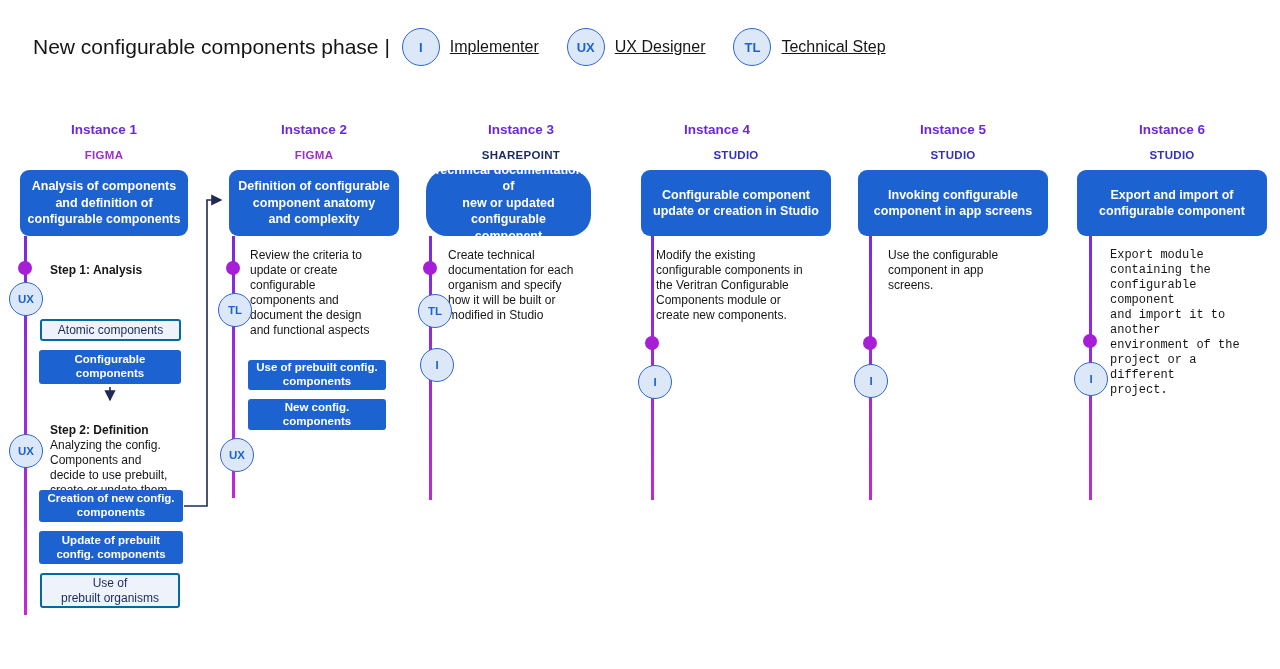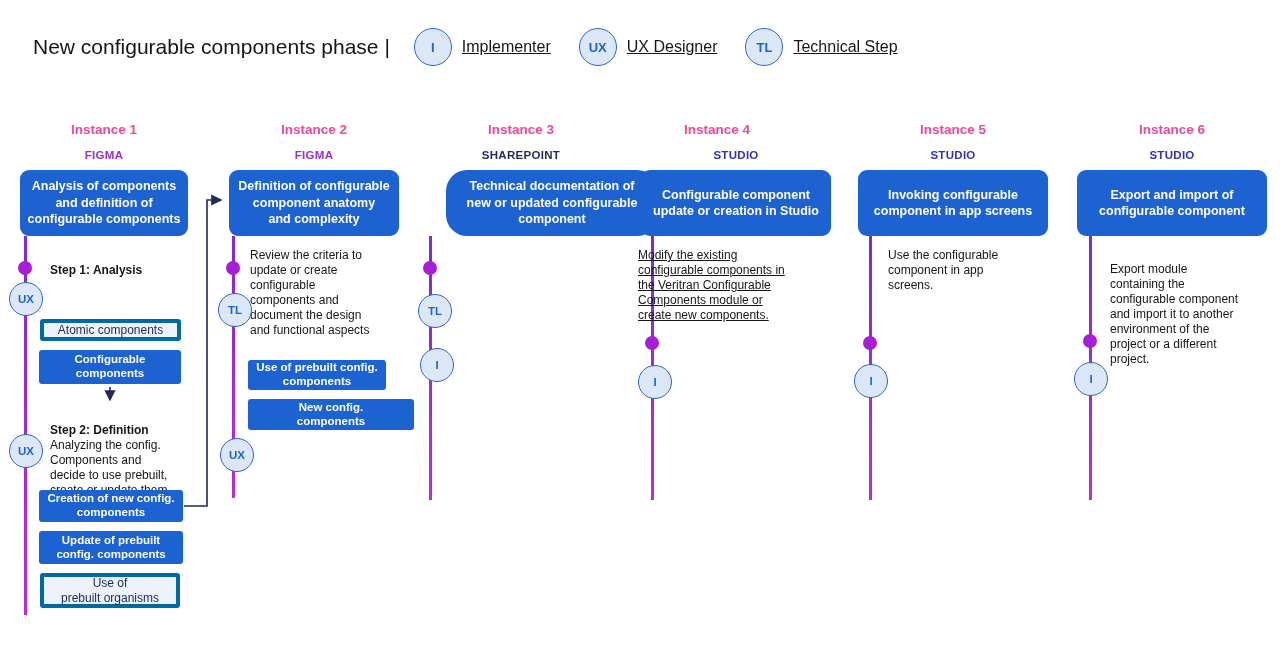--- a/index.html
+++ b/index.html
@@ -1,48 +1,48 @@
 <!DOCTYPE html>
 <html><head>
 <meta charset="utf-8">
 <style>
   html,body{margin:0;padding:0;background:#fff;}
   .canvas{position:relative;width:1280px;height:669px;background:#ffffff;
           font-family:"Liberation Sans",sans-serif;overflow:hidden;}
 
   
-  .header-row{position:absolute;left:33px;top:24px;height:46px;display:flex;align-items:center;gap:24px;text-align:right;}
+  .header-row{position:absolute;left:33px;top:24px;height:46px;display:flex;align-items:center;gap:12px;text-align:right;}
   .page-title{font-size:21px;color:#161616;}
   .legend{display:flex;align-items:center;gap:28px;}
   .legend-item{display:flex;align-items:center;gap:10px;}
   .legend-label{font-size:16px;color:#161616;text-decoration:underline;}
 
   .role-badge{box-sizing:border-box;border-radius:50%;background:#dce8f8;border:1.5px solid #2e64d2;
               color:#1d62d1;font-weight:bold;display:flex;align-items:center;justify-content:center;}
   .role-badge.lg{width:38px;height:38px;font-size:13px;}
   .role-badge.sm{position:absolute;width:34px;height:34px;font-size:11.5px;z-index:3;}
 
   
-  .inst-title{position:absolute;top:122px;text-align:center;font-weight:bold;font-size:13.5px;color:#ec4899;}
+  .inst-title{position:absolute;top:122px;text-align:center;font-weight:bold;font-size:13.5px;color:#6d28d9;}
   .tool-label{position:absolute;top:149px;text-align:center;font-weight:bold;font-size:11.5px;letter-spacing:.3px;}
   .header-box{position:absolute;top:170px;height:66px;box-sizing:border-box;background:#1d62d1;border-radius:9px;
               color:#fff;font-weight:bold;font-size:12.5px;line-height:1.32;display:flex;align-items:center;
               justify-content:center;text-align:center;white-space:pre-line;padding:4px 6px;z-index:2;}
 
   
   .timeline{position:absolute;width:3px;background:linear-gradient(#7a2be0,#c02ad4);z-index:1;}
   .dot{position:absolute;width:14px;height:14px;border-radius:50%;background:#a61fd6;z-index:3;}
 
   
   .body-text{position:absolute;font-size:12px;line-height:1.25;color:#161616;white-space:pre-line;z-index:2;}
   .step-heading{font-weight:bold;display:block;}
   .chip{position:absolute;box-sizing:border-box;display:flex;align-items:center;justify-content:center;
         text-align:center;white-space:pre-line;border-radius:3px;line-height:1.2;z-index:2;}
   .chip-blue{background:#1d62d1;color:#fff;font-weight:bold;font-size:11.5px;}
-  .chip-light{background:#eef3fb;border:4px solid #0369a1;color:#1a2a5e;font-size:12px;}
+  .chip-light{background:#eef3fb;border:2px solid #0369a1;color:#1a2a5e;font-size:12px;}
 
   .overlay{position:absolute;left:0;top:0;width:1280px;height:669px;pointer-events:none;z-index:1;}
 </style>
 </head>
 <body>
 
 <div class="canvas">
 
   <div class="header-row">
     <div class="page-title">New configurable components phase |</div>
@@ -122,39 +122,44 @@
 
   <div class="role-badge sm" style="left:218px;top:293px;">TL</div>
   <div class="body-text" style="left:250px;top:248px;width:148px;">Review the criteria to
 update or create
 configurable
 components and
 document the design
 and functional aspects</div>
   <div class="chip chip-blue" style="left:248px;top:360px;width:138px;height:30px;">Use of prebuilt config.
 components</div>
-  <div class="chip chip-blue" style="left:248px;top:399px;width:166px;height:31px;">New config.
+  <div class="chip chip-blue" style="left:248px;top:399px;width:138px;height:31px;">New config.
 components</div>
   <div class="role-badge sm" style="left:220px;top:438px;">UX</div>
 
   <div class="inst-title" style="left:426px;width:190px;">Instance 3</div>
   <div class="tool-label" style="left: 426px; width: 190px; color: rgb(28, 42, 94);">SHAREPOINT</div>
-  <div class="header-box" style="left:446px;width:212px;border-radius:21px;">Technical documentation of
+  <div class="header-box" style="left:426px;width:165px;border-radius:21px;">Technical documentation of
 new or updated configurable
 component</div>
 
   <div class="role-badge sm" style="left:418px;top:294px;">TL</div>
   <div class="role-badge sm" style="left:420px;top:348px;">I</div>
+  <div class="body-text" style="left:448px;top:248px;width:152px;">Create technical
+documentation for each
+organism and specify
+how it will be built or
+modified in Studio</div>
 
   <div class="inst-title" style="left:622px;width:190px;">Instance 4</div>
   <div class="tool-label" style="left: 641px; width: 190px; color: rgb(50, 49, 184);">STUDIO</div>
   <div class="header-box" style="left:641px;width:190px;">Configurable component
 update or creation in Studio</div>
 
-  <div class="body-text" style="left:638px;top:248px;width:168px;text-decoration:underline;">Modify the existing
+  <div class="body-text" style="left:656px;top:248px;width:168px;">Modify the existing
 configurable components in
 the Veritran Configurable
 Components module or
 create new components.</div>
   <div class="role-badge sm" style="left:638px;top:365px;">I</div>
 
   <div class="inst-title" style="left:858px;width:190px;">Instance 5</div>
   <div class="tool-label" style="left: 858px; width: 190px; color: rgb(50, 49, 184);">STUDIO</div>
   <div class="header-box" style="left:858px;width:190px;">Invoking configurable
 component in app screens</div>
@@ -162,21 +167,21 @@
   <div class="body-text" style="left:888px;top:248px;width:145px;">Use the configurable
 component in app
 screens.</div>
   <div class="role-badge sm" style="left:854px;top:364px;">I</div>
 
   <div class="inst-title" style="left:1077px;width:190px;">Instance 6</div>
   <div class="tool-label" style="left: 1077px; width: 190px; color: rgb(50, 49, 184);">STUDIO</div>
   <div class="header-box" style="left:1077px;width:190px;">Export and import of
 configurable component</div>
 
-  <div class="body-text" style="left:1110px;top:262px;width:150px;">Export module
+  <div class="body-text" style="left:1110px;top:248px;width:150px;font-family:Liberation Mono, monospace;">Export module
 containing the
 configurable component
 and import it to another
 environment of the
 project or a different
 project.</div>
   <div class="role-badge sm" style="left:1074px;top:362px;">I</div>
 
 </div>
 

